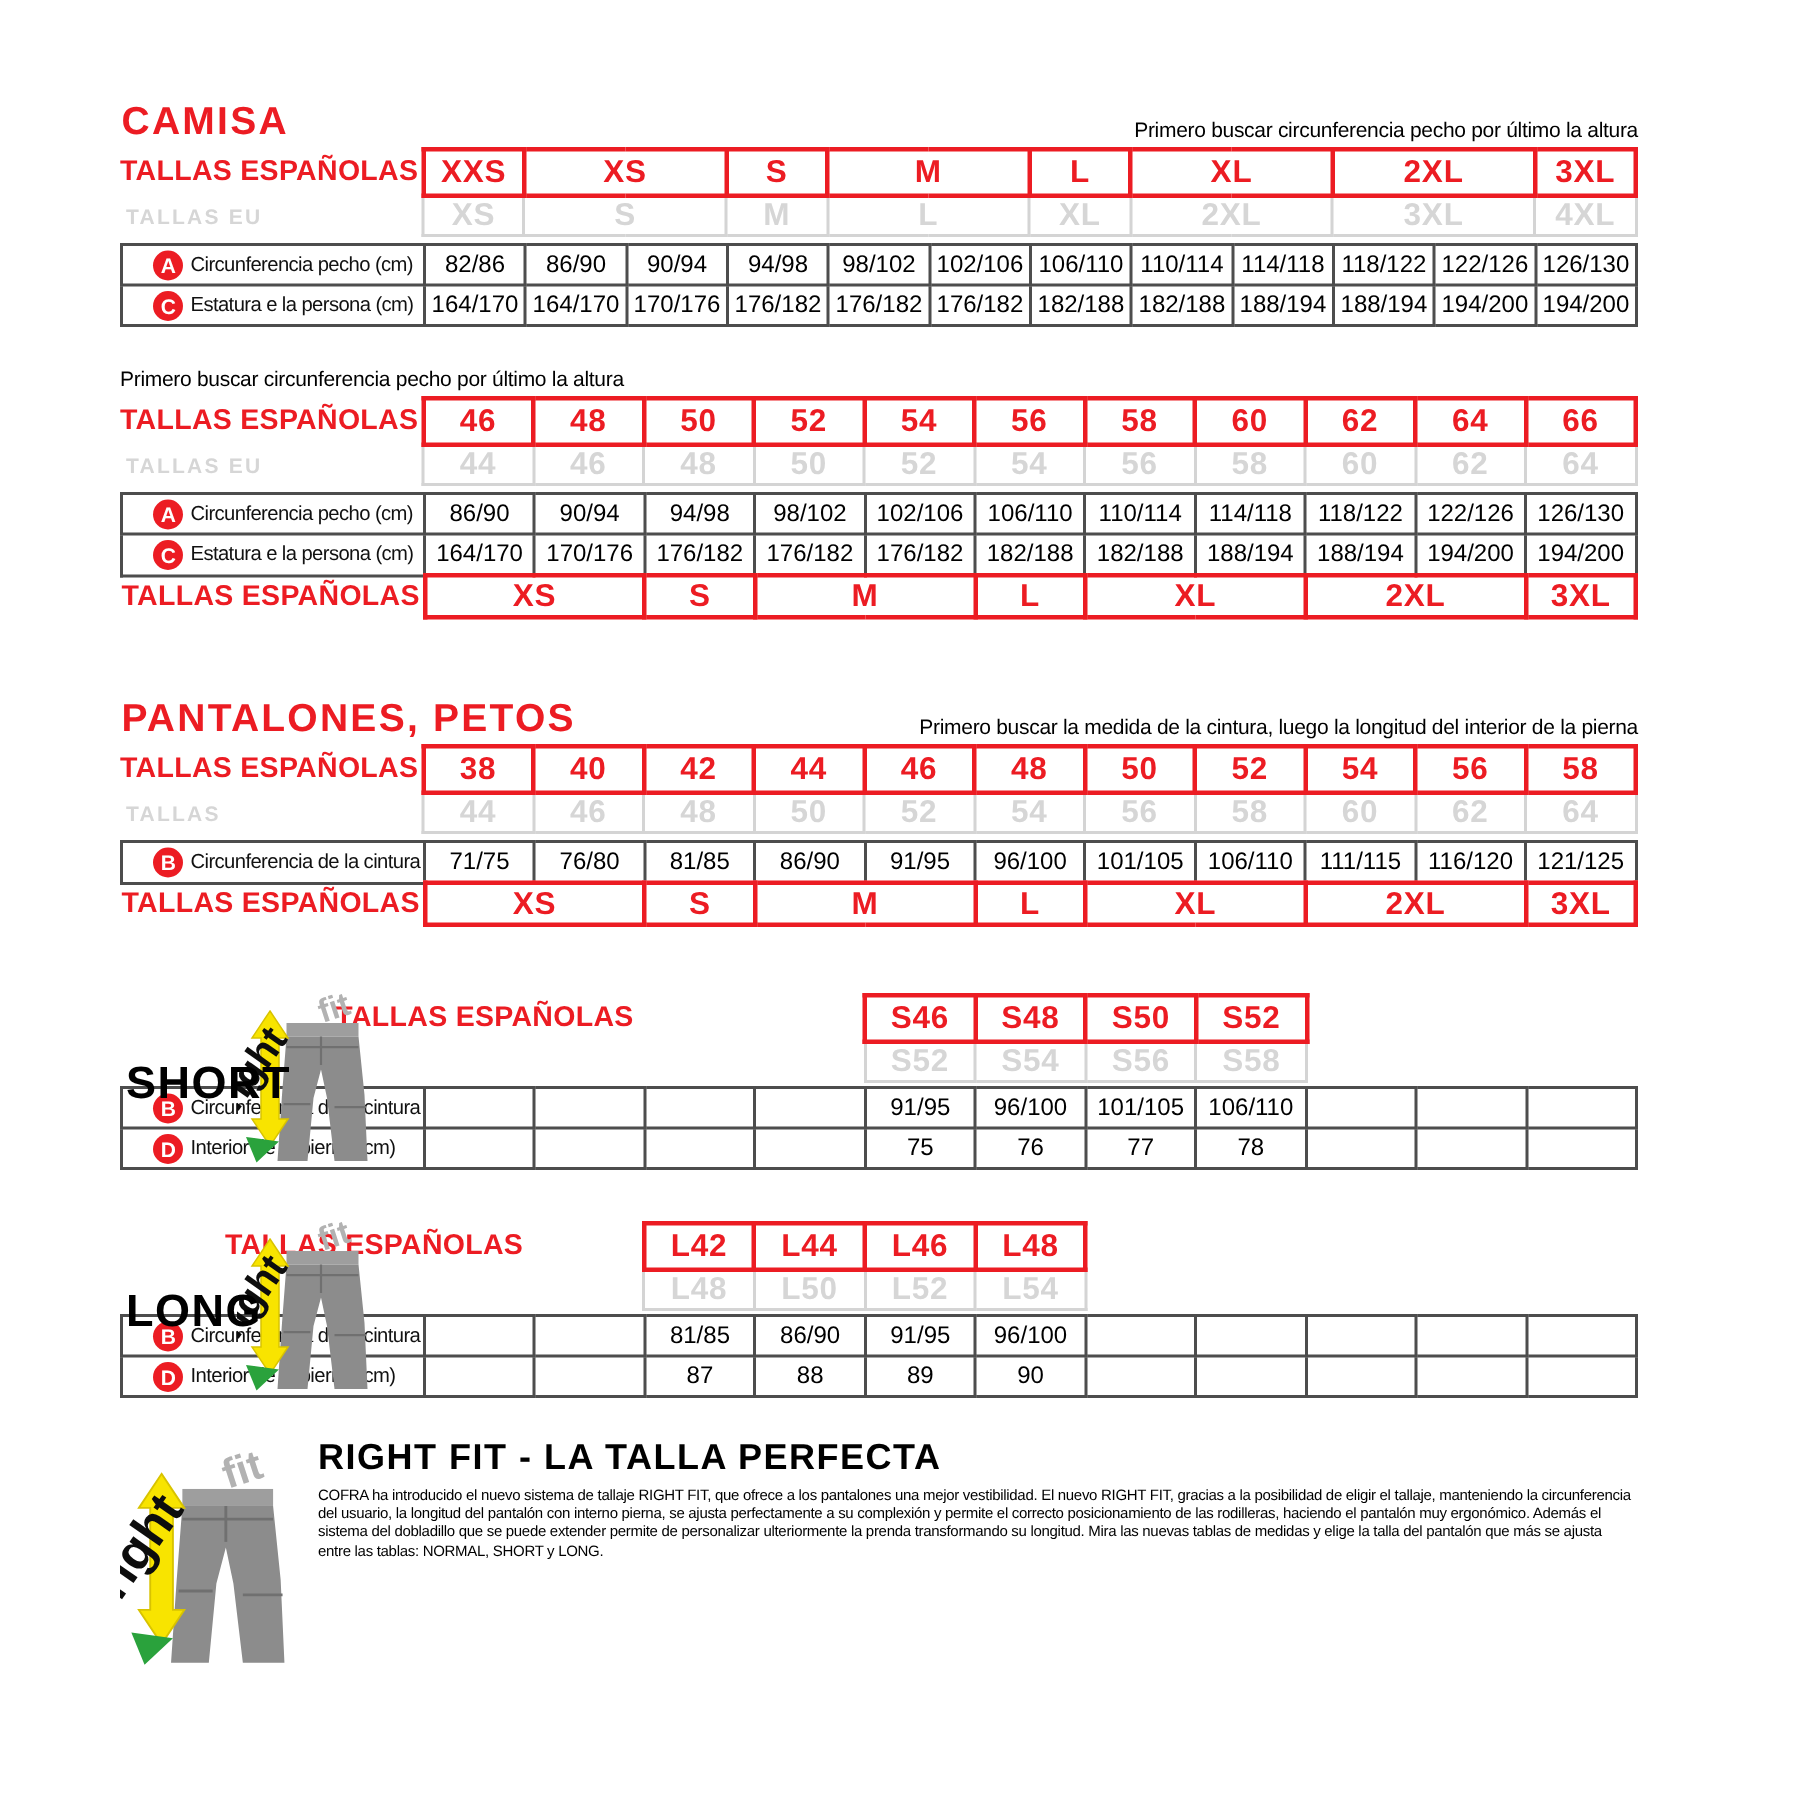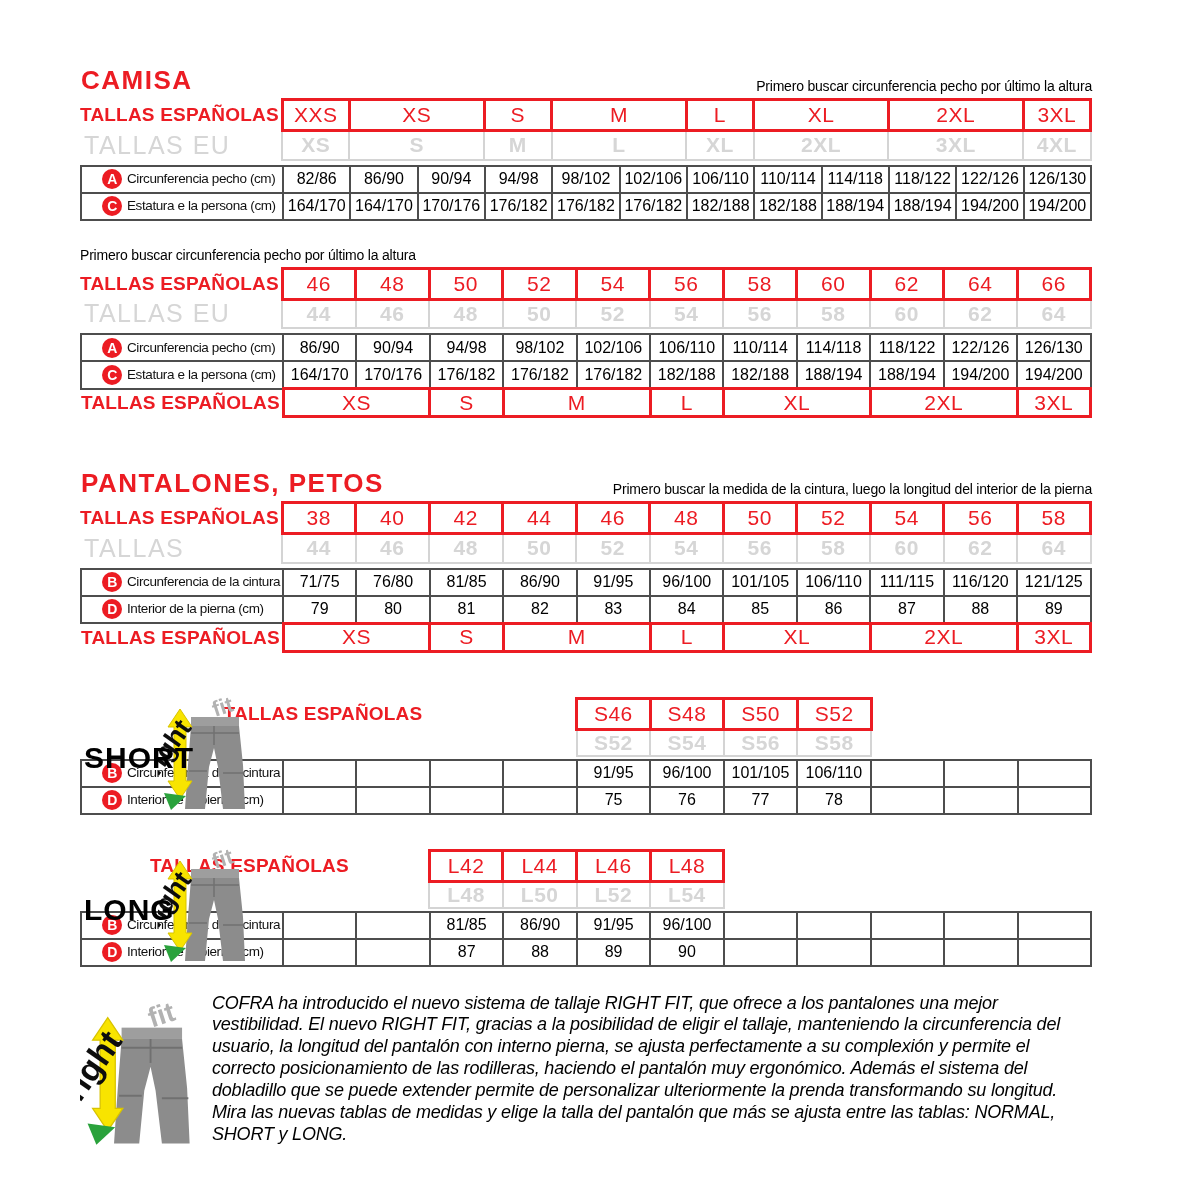--- a/index.html
+++ b/index.html
@@ -24,22 +24,22 @@
 
   table.tbl{border-collapse:collapse;table-layout:fixed;width:1012px;}
   col.lab{width:202px;}
   td{padding:0;text-align:center;vertical-align:middle;height:25px;}
 
   .head-tbl td{height:22px;}
   .head-tbl tr.red-row td{height:28px;}
   .camisa-head tr.red-row td{height:28px;}
 
   .red-label{color:var(--red);font-weight:bold;font-size:19px;text-align:center;padding-right:9px;letter-spacing:0.2px;white-space:nowrap;}
-  .red-cell{border:3px solid var(--red);color:var(--red);font-weight:normal;font-size:21px;background:#fff;letter-spacing:0.5px;text-align:center;}
-  .gray-label{color:var(--graytext);font-weight:normal;font-size:25px;text-align:left;padding-left:4px;letter-spacing:1.5px;white-space:nowrap;}
+  .red-cell{border:3px solid var(--red);color:var(--red);font-weight:bold;font-size:21px;background:#fff;letter-spacing:0.5px;text-align:center;}
+  .gray-label{color:var(--graytext);font-weight:bold;font-size:14px;text-align:left;padding-left:4px;letter-spacing:1.5px;white-space:nowrap;}
   .gray-cell{border:2px solid var(--grayline);color:var(--graytext);font-weight:bold;font-size:21px;letter-spacing:0.5px;}
   .blank{border:none;}
 
   .data-tbl{margin-top:4px;}
   .d-cell{border:2px solid var(--dark);font-size:16px;color:#000;}
   .lab-cell{border:2px solid var(--dark);text-align:left;padding-left:20px;font-size:13.5px;letter-spacing:-0.4px;white-space:nowrap;overflow:hidden;}
   .circle{display:inline-block;width:20px;height:20px;border-radius:50%;background:var(--red);color:#fff;
     font-weight:bold;font-size:14px;line-height:20px;text-align:center;margin-right:5px;vertical-align:middle;}
   .bottom-red td{height:25px;}
 
@@ -54,21 +54,21 @@
   .fit-sec .head-tbl{margin-top:27px;}
   .fit-sec .data-tbl{margin-top:2px;}
   .fit-logo{position:absolute;left:78px;top:-4px;width:100px;height:118px;}
   .fit-title{position:absolute;left:4px;top:44px;font-size:30px;font-weight:bold;letter-spacing:1px;color:#000;}
 
   
   .rf{display:flex;}
   .rf-logo{width:132px;flex:none;padding-top:4px;}
   .rf-content{flex:1;}
   .rf-title{font-size:24px;font-weight:bold;letter-spacing:1px;margin:0 0 6px 0;color:#000;}
-  .rf-body{font-size:18px;line-height:1.22;letter-spacing:-0.2px;margin:0;color:#000;font-style:italic;}
+  .rf-body{font-size:10px;line-height:1.22;letter-spacing:-0.2px;margin:0;color:#000;}
 </style>
 </head>
 <body>
 
 <div class="wrap">
 
   <section class="section">
     <div class="sec-head">
       <div class="sec-title">CAMISA</div>
       <div class="sec-note">Primero buscar circunferencia pecho por último la altura</div>
@@ -294,36 +294,20 @@
             <td class="d-cell">76/80</td>
             <td class="d-cell">81/85</td>
             <td class="d-cell">86/90</td>
             <td class="d-cell">91/95</td>
             <td class="d-cell">96/100</td>
             <td class="d-cell">101/105</td>
             <td class="d-cell">106/110</td>
             <td class="d-cell">111/115</td>
             <td class="d-cell">116/120</td>
             <td class="d-cell">121/125</td>
-          </tr>
-        <tr>
-          <td class="lab-cell">
-            <span class="circle">D</span><span>Interior de la pierna (cm)</span>
-          </td>
-        <td class="d-cell">79</td>
-            <td class="d-cell">80</td>
-            <td class="d-cell">81</td>
-            <td class="d-cell">82</td>
-            <td class="d-cell">83</td>
-            <td class="d-cell">84</td>
-            <td class="d-cell">85</td>
-            <td class="d-cell">86</td>
-            <td class="d-cell">87</td>
-            <td class="d-cell">88</td>
-            <td class="d-cell">89</td>
           </tr>
         <tr class="bottom-red">
           <td class="red-label">TALLAS ESPAÑOLAS</td>
         <td class="red-cell" colspan="2">XS</td>
             <td class="red-cell" colspan="1">S</td>
             <td class="red-cell" colspan="2">M</td>
             <td class="red-cell" colspan="1">L</td>
             <td class="red-cell" colspan="2">XL</td>
             <td class="red-cell" colspan="2">2XL</td>
             <td class="red-cell" colspan="1">3XL</td>
@@ -514,17 +498,18 @@
     </g>
     <g>
       <path d="M22,16 L34,34 L28,34 L28,88 L34,88 L22,106 L10,88 L16,88 L16,34 L10,34 Z" fill="#f8e400" stroke="#d8c300" stroke-width="1"></path>
       <path d="M6,100 L28,103 L13,117 Z" fill="#2aa23c"></path>
     </g>
     <text transform="translate(0,84) rotate(-55)" font-size="27" font-weight="bold" fill="#0d0d0d" font-family="&quot;Liberation Sans&quot;,sans-serif">right</text>
     <text transform="translate(57,24) rotate(-18)" font-size="22" font-weight="bold" fill="#b2b2b2" font-family="&quot;Liberation Sans&quot;,sans-serif">fit</text>
   </svg>
 </div>
     <div class="rf-content">
+      <h2 class="rf-title">RIGHT FIT - LA TALLA PERFECTA</h2>
       <p class="rf-body">COFRA ha introducido el nuevo sistema de tallaje RIGHT FIT, que ofrece a los pantalones una mejor vestibilidad. El nuevo RIGHT FIT, gracias a la posibilidad de eligir el tallaje, manteniendo la circunferencia del usuario, la longitud del pantalón con interno pierna, se ajusta perfectamente a su complexión y permite el correcto posicionamiento de las rodilleras, haciendo el pantalón muy ergonómico. Además el sistema del dobladillo que se puede extender permite de personalizar ulteriormente la prenda transformando su longitud. Mira las nuevas tablas de medidas y elige la talla del pantalón que más se ajusta entre las tablas: NORMAL, SHORT y LONG.</p>
     </div>
   </section>
 
 </div>
 
 </body></html>

